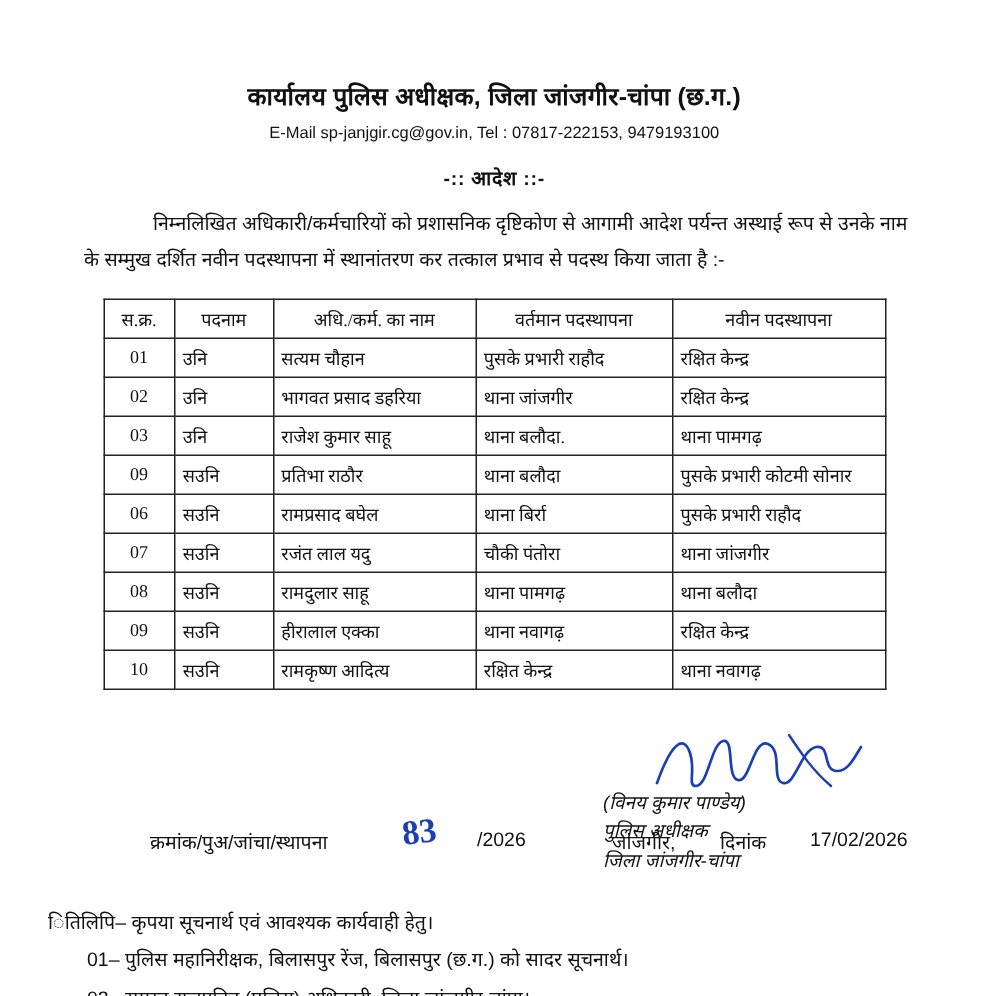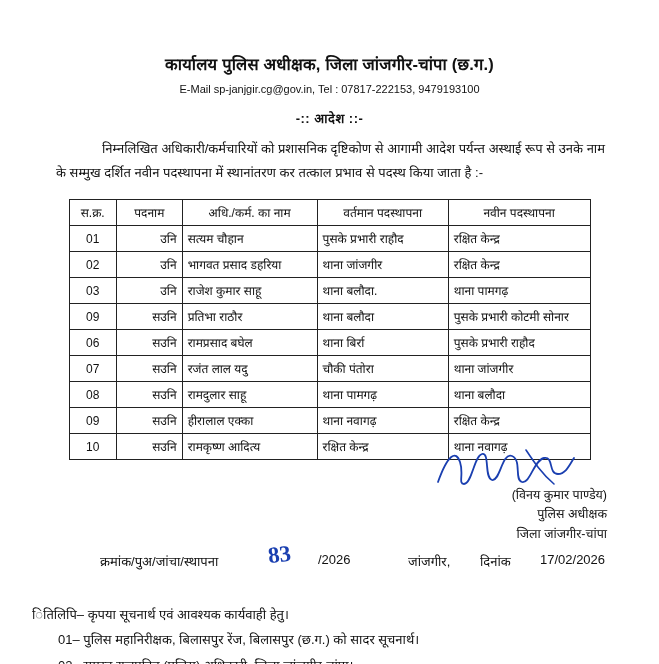--- a/index.html
+++ b/index.html
@@ -51,46 +51,48 @@
   }
   .body-para .indent {
     display: inline-block;
     width: 46px;
   }
   table.order-table {
     margin: 14px auto 0 auto;
     border-collapse: collapse;
     width: 522px;
     font-size: 12px;
+    font-family: Liberation Serif, serif;
   }
   table.order-table td, table.order-table th {
     border: 1px solid #222;
     padding: 3px 5px;
     height: 19px;
     vertical-align: middle;
   }
   table.order-table thead th {
     font-weight: normal;
     text-align: center;
     font-size: 12px;
   }
   .c-sr { width: 38px; text-align: center; }
-  .c-rank { width: 58px; text-align: right; padding-left: 7px; }
+  .c-rank { width: 58px; text-align: left; padding-left: 7px; }
   .c-name { width: 135px; text-align: left; padding-left: 9px;}
   .c-cur { width: 130px; text-align: left; padding-left: 7px;}
   .c-new { width: 142px; text-align: left; padding-left: 7px;}
 
   .sign-block {
     position: absolute;
     right: 52px;
-    top: 450px;
+    top: 490px;
     width: 205px;
-    text-align: right;
+    text-align: left;
     font-size: 12.5px;
     line-height: 1.55;
+    font-style: italic;
   }
   .sign-scribble {
     height: 34px;
     position: relative;
     margin-bottom: 2px;
   }
   .sign-scribble svg { position: absolute; left: 28px; top: -6px; }
   .sign-name { font-size: 12.5px; }
   .sign-desig { font-size: 12.5px; }
 

